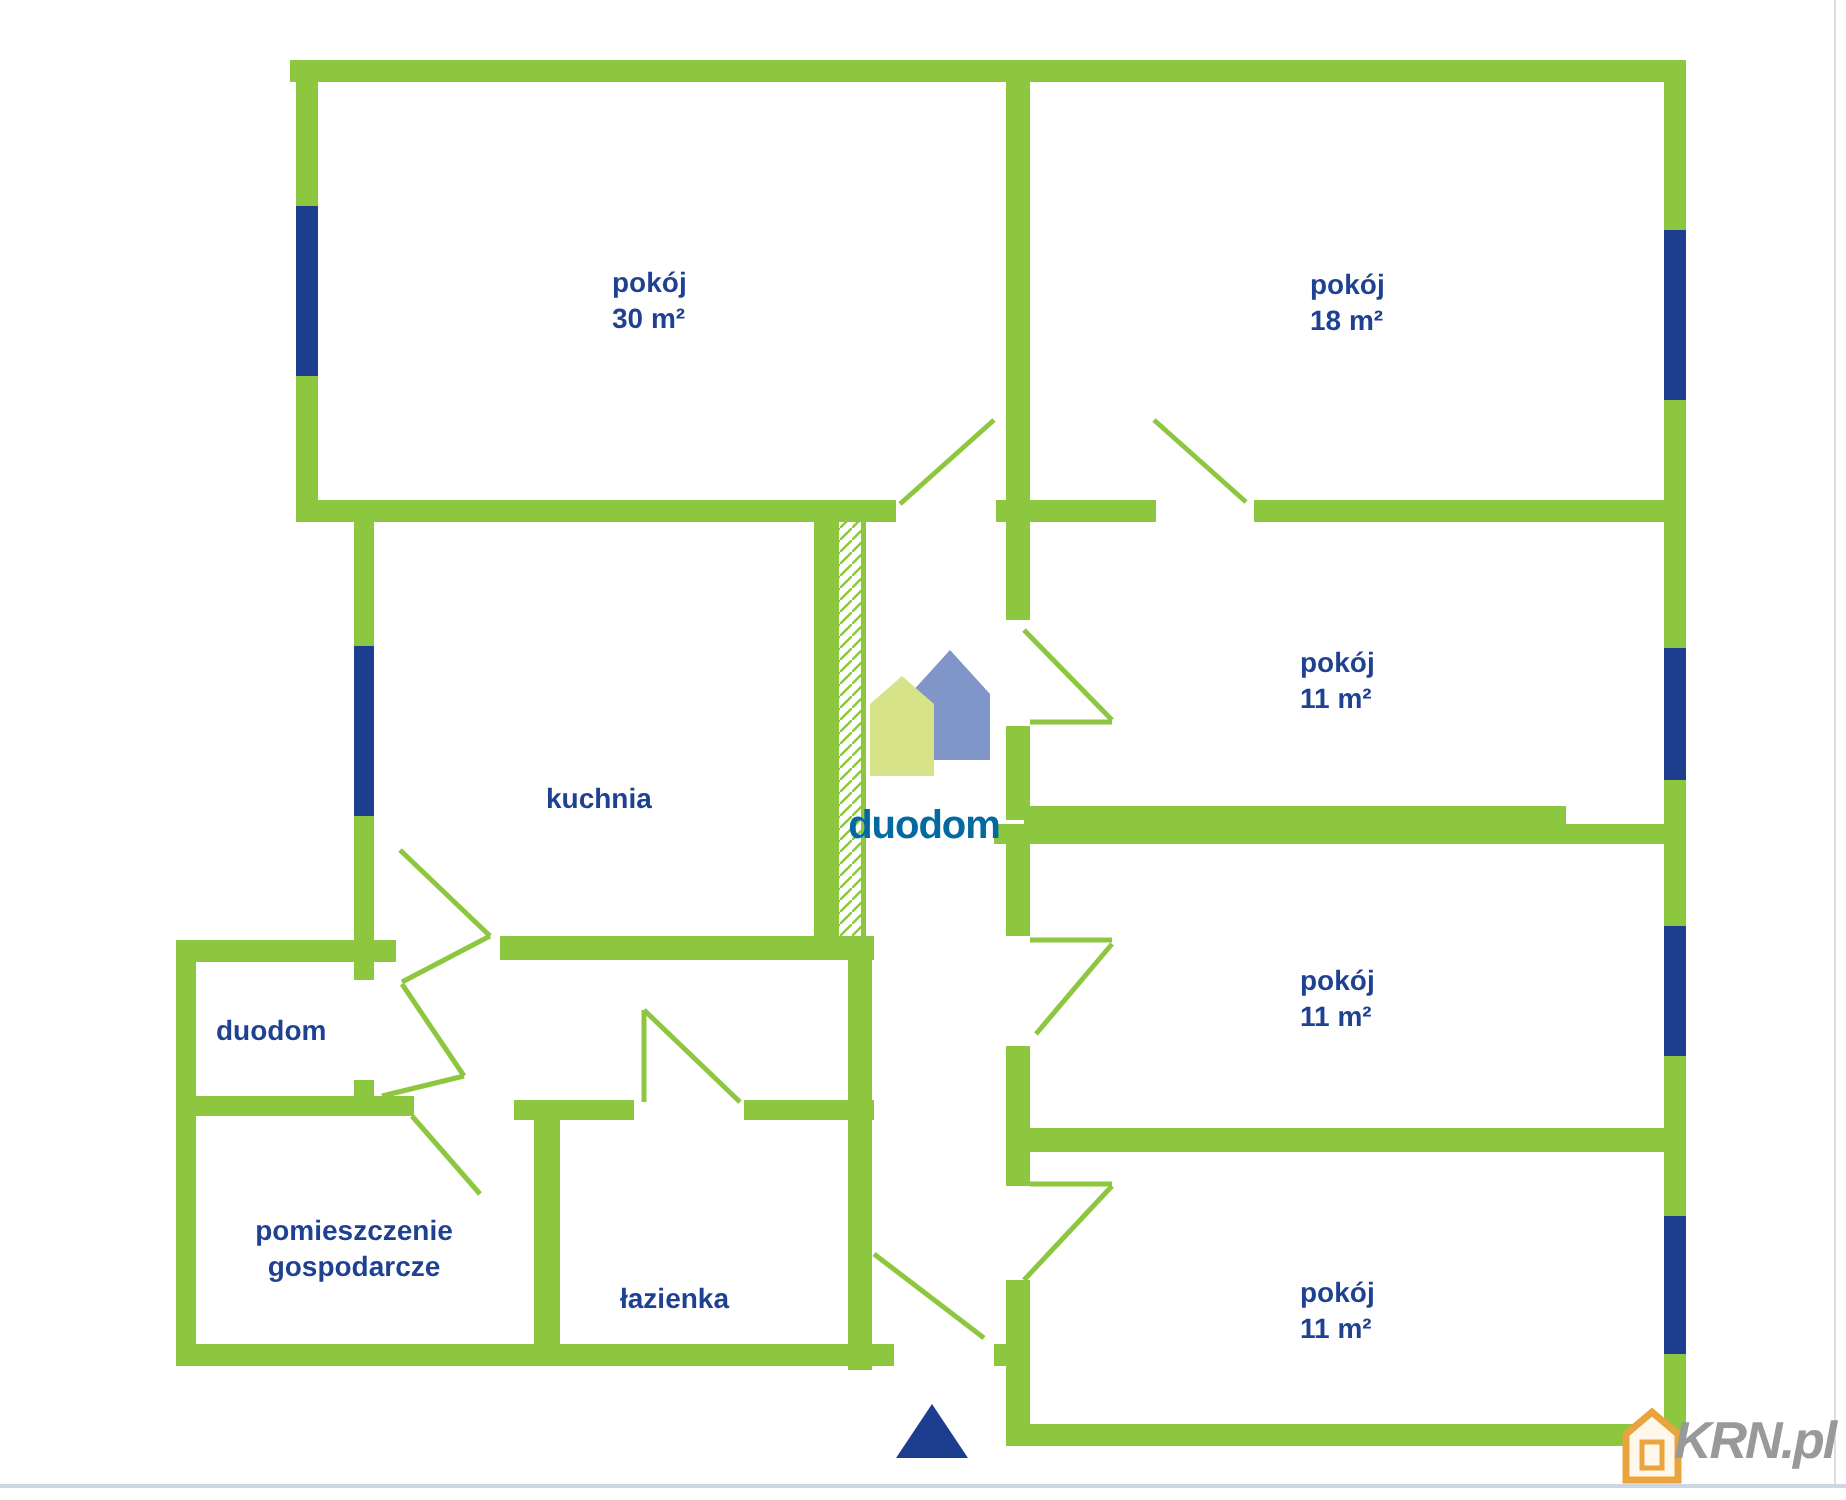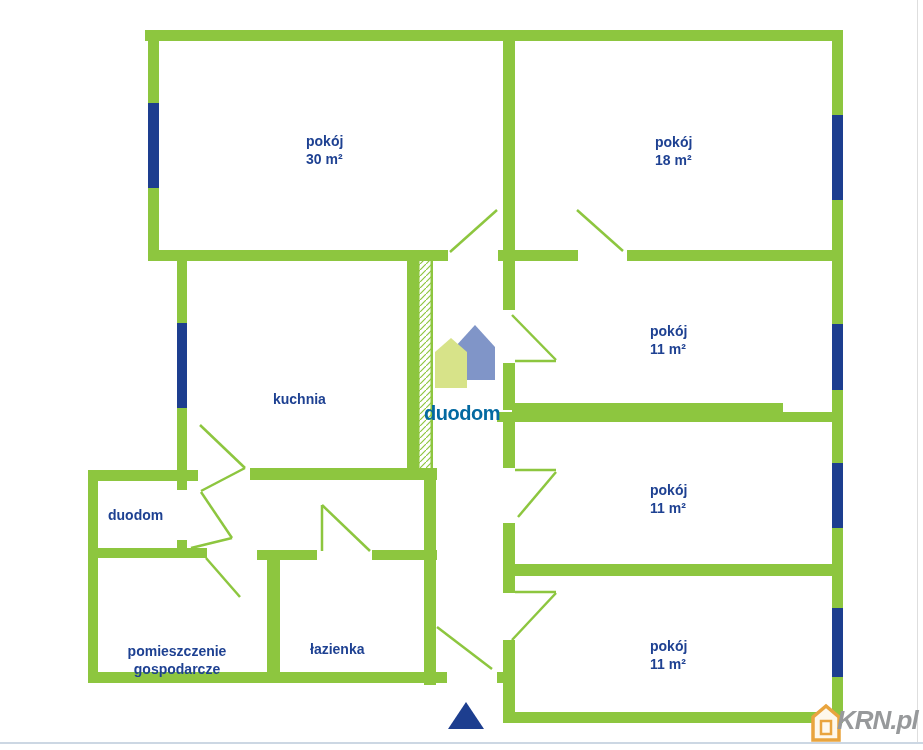--- a/index.html
+++ b/index.html
@@ -4,21 +4,21 @@
 <style>
   html,body{margin:0;padding:0;background:#ffffff;}
   body{width:923px;height:750px;overflow:hidden;font-family:"Liberation Sans",sans-serif;}
   .plan{position:relative;width:923px;height:750px;background:#ffffff;}
   .plan svg{position:absolute;left:0;top:0;}
   .room-label{
     position:absolute;color:#1e4192;font-weight:bold;font-size:14px;
     line-height:1.32;white-space:nowrap;
   }
   .room-label .area{display:block;}
-  .centered{text-align:center;white-space:normal;margin-top:36px;}
+  .centered{text-align:center;white-space:normal;}
   .duodom-text{
     position:absolute;left:421px;top:402px;width:82px;text-align:center;
     color:#0369a1;font-weight:bold;font-size:20px;letter-spacing:-0.5px;
   }
   .krn-text{
     position:absolute;left:837px;top:705px;
     color:#97999b;font-weight:bold;font-size:26px;letter-spacing:-1px;font-style:italic;
   }
 </style>
 </head>

